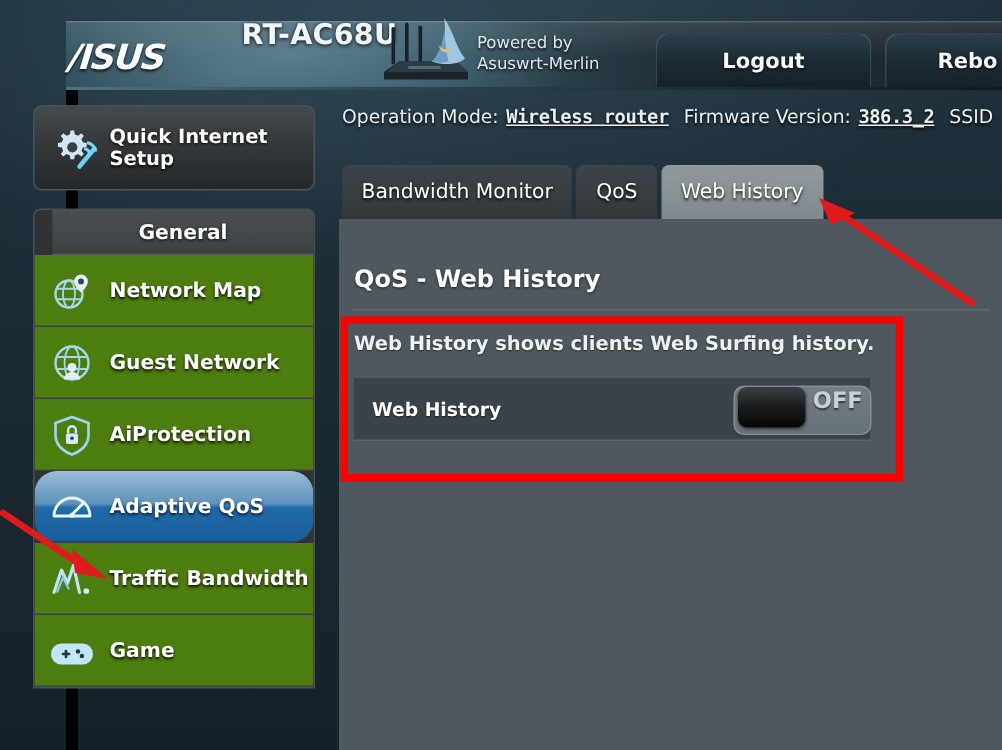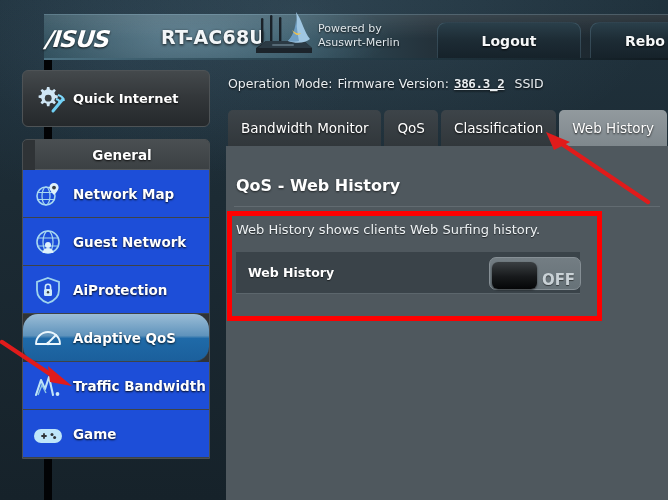--- a/index.html
+++ b/index.html
@@ -48,21 +48,21 @@
   #asus-logo {
     position: absolute; left: 46px; top: 26px;
     font-family: "DejaVu Sans", "Liberation Sans", sans-serif;
     font-size: 23px; font-weight: bold; font-style: italic;
     letter-spacing: -1px;
     color: #ffffff;
     text-shadow: 0 1px 2px rgba(0,0,0,0.8);
     transform: skewX(-6deg);
   }
   #model-name {
-    position: absolute; left: 130px; top: 26px;
+    position: absolute; left: 130px; top: 12px;
     font-size: 19px; font-weight: bold;
     color: #f2f6f8;
     text-shadow: 0 1px 3px rgba(0,0,0,0.9);
     letter-spacing: 0.2px;
     padding-left: 31px;
   }
 
   
   #router-art { position: absolute; left: 252px; top: 8px; width: 70px; height: 52px; }
 
@@ -88,21 +88,21 @@
   }
   #btn-logout { left: 437px; width: 144px; }
   #btn-reboot { left: 590px; width: 110px; }
 
   
   #infobar {
     position: absolute; left: 228px; top: 70px;
     width: 440px; height: 26px;
     color: #e9eef1;
     font-size: 12.5px;
-    display: flex; align-items: center;
+    display: flex; align-items: flex-start;
     white-space: nowrap;
     overflow: hidden;
     text-shadow: 0 1px 2px rgba(0,0,0,0.9);
   }
   #infobar .lbl { margin-right: 5px; }
   #infobar .val {
     font-family: "DejaVu Sans Mono", "Liberation Mono", monospace;
     font-weight: bold;
     text-decoration: underline;
     margin-right: 10px;
@@ -142,21 +142,21 @@
     display: flex; align-items: center; justify-content: center;
     text-shadow: 0 1px 2px rgba(0,0,0,0.85);
     border-bottom: 1px solid #55595c;
     margin-left: 12px;
   }
   .nav-item {
     position: relative;
     height: 48px;
     display: flex; align-items: center;
     border-bottom: 1px solid #3e4346;
-    background: #1d4ed8;
+    background: #4d7c0f;
     cursor: pointer;
   }
   .nav-item .nav-label {
     margin-left: 50px;
     color: #ffffff; font-size: 13.5px; font-weight: bold;
     text-shadow: 0 1px 2px rgba(0,0,0,0.9);
   }
   .nav-item .nav-icon { position: absolute; left: 10px; top: 9px; width: 30px; height: 30px; }
   .nav-item.active {
     background: linear-gradient(180deg, #9bbdd6 0%, #5f93bc 46%, #1f6aa8 52%, #1b5f9c 100%);
@@ -201,20 +201,21 @@
   #content-rule {
     position: absolute; left: 8px; top: 60px;
     width: 426px; height: 1px;
     background: #626b71;
   }
 
   #desc-text {
     position: absolute; left: 10px; top: 76px;
     color: #eef2f4; font-size: 13px;
     text-shadow: 0 1px 1px rgba(0,0,0,0.55);
+    font-weight: bold;
   }
 
   #setting-row {
     position: absolute; left: 10px; top: 106px;
     width: 344px; height: 42px;
     display: flex; align-items: center;
     background: #3a4349;
     border-bottom: 1px solid #5c666c;
   }
   #setting-label {
@@ -222,21 +223,21 @@
     color: #ffffff; font-size: 12.5px; font-weight: bold;
     text-shadow: 0 1px 1px rgba(0,0,0,0.6);
   }
   #toggle {
     position: absolute; left: 263px; top: 106px;
     width: 92px; height: 33px;
     margin-top: 5px;
     border-radius: 7px;
     background: linear-gradient(180deg, #737d83 0%, #677278 100%);
     border: 1px solid #868f95;
-    display: flex; align-items: flex-end;
+    display: flex; align-items: flex-start;
     cursor: pointer;
   }
   #toggle-knob {
     width: 45px; height: 27px;
     margin-left: 2px;
     border-radius: 6px;
     background: linear-gradient(180deg, #3a3f42 0%, #17191b 55%, #050607 100%);
     box-shadow: 0 1px 2px rgba(0,0,0,0.6);
   }
   #toggle-state {
@@ -286,37 +287,39 @@
 <div id="powered-by">
   <div>Powered by</div>
   <div>Asuswrt-Merlin</div>
 </div>
 
 <div class="hdr-btn" id="btn-logout">Logout</div>
 <div class="hdr-btn" id="btn-reboot">Rebo</div>
 
 <div id="infobar">
   <span class="lbl">Operation Mode:</span>
+  <span class="val">Wireless router</span>
   <span class="lbl">Firmware Version:</span>
   <span class="val">386.3_2</span>
   <span class="lbl">SSID</span>
 </div>
 
 <div id="sidebar">
 
   <div id="qis">
     <svg id="qis-icon" viewBox="0 0 32 32">
       <path d="M12 3 l2.4 0 .5 2.6 2.2 .9 2.1-1.6 1.7 1.7-1.6 2.1 .9 2.2 2.6 .5 0 2.4-2.6 .5-.9 2.2 1.6 2.1-1.7 1.7-2.1-1.6-2.2 .9-.5 2.6-2.4 0-.5-2.6-2.2-.9-2.1 1.6-1.7-1.7 1.6-2.1-.9-2.2-2.6-.5 0-2.4 2.6-.5 .9-2.2-1.6-2.1 1.7-1.7 2.1 1.6 2.2-.9z" fill="#cfe6f5"></path>
       <circle cx="13.2" cy="14.2" r="3.4" fill="#3a3f42"></circle>
       <path d="M18 27 L28 15" stroke="#6fd0f5" stroke-width="3" stroke-linecap="round"></path>
       <path d="M23 11 a8 8 0 0 1 6 6" stroke="#7fd8fb" stroke-width="2" fill="none"></path>
       <path d="M21 15 a5 5 0 0 1 4 4" stroke="#7fd8fb" stroke-width="2" fill="none"></path>
     </svg>
     <div class="label">
       <div>Quick Internet</div>
+      <div>Setup</div>
     </div>
   </div>
 
   <div id="general-block">
     <div id="general-head">General</div>
 
     <div class="nav-item">
       <svg class="nav-icon" viewBox="0 0 30 30">
         <circle cx="13" cy="17" r="9" fill="none" stroke="#a8d8f0" stroke-width="1.6"></circle>
         <ellipse cx="13" cy="17" rx="4" ry="9" fill="none" stroke="#a8d8f0" stroke-width="1.2"></ellipse>
@@ -375,21 +378,20 @@
         <circle cx="21.6" cy="18.4" r="1.5" fill="#2f3336"></circle>
       </svg>
       <span class="nav-label">Game</span>
     </div>
   </div>
 </div>
 
 <div id="tabs">
   <div class="tab">Bandwidth Monitor</div>
   <div class="tab">QoS</div>
-  <div class="tab">Classification</div>
   <div class="tab active">Web History</div>
 
 </div>
 
 <div id="content">
   <div id="content-title">QoS - Web History</div>
   <div id="content-rule"></div>
 
   <div id="desc-text">Web History shows clients Web Surfing history.</div>
 

